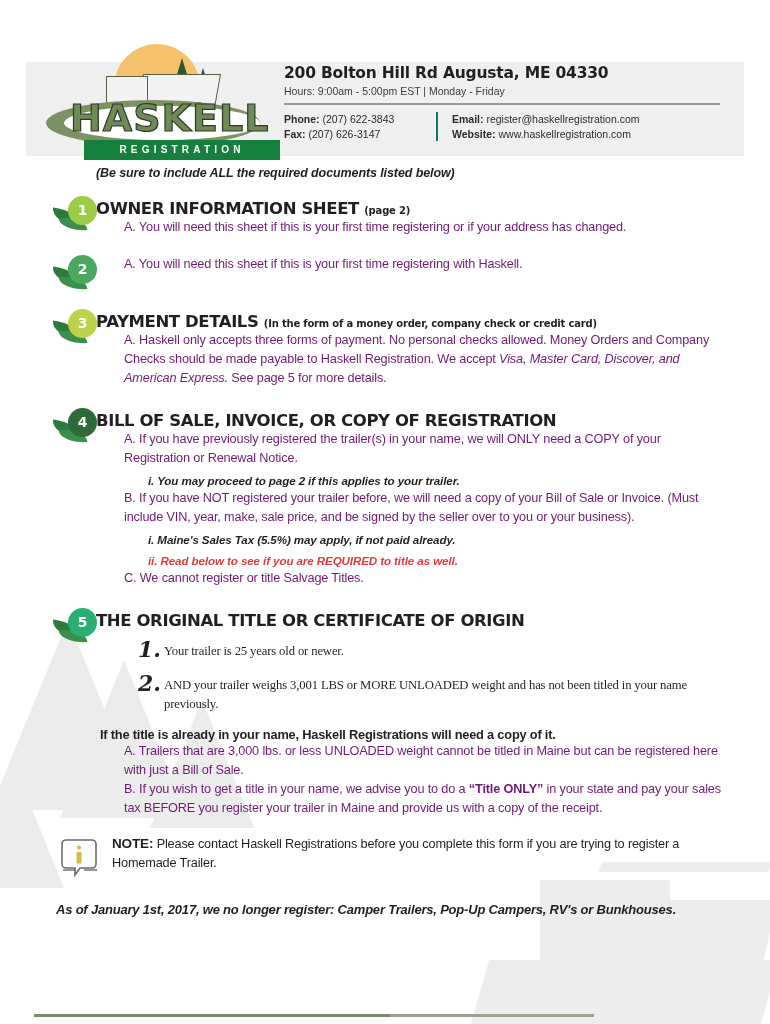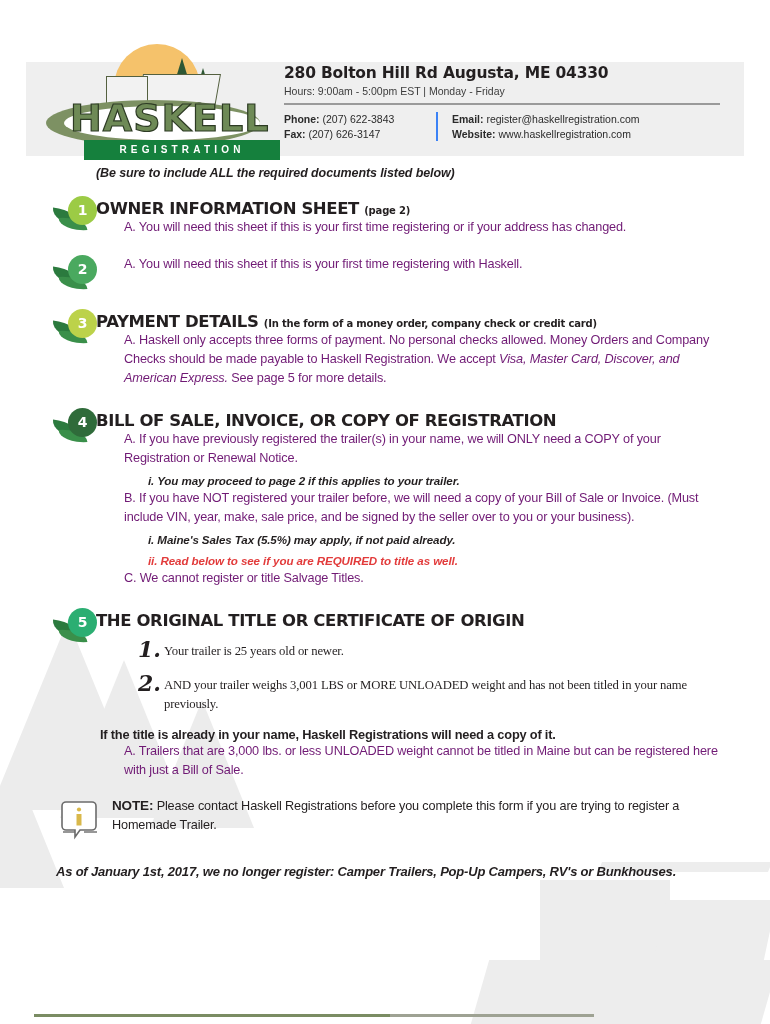--- a/index.html
+++ b/index.html
@@ -188,21 +188,21 @@
     margin-top: 7px;
   }
   .contact-col {
     font-size: 10.5px;
     line-height: 14.5px;
     color: #2b2b2b;
     white-space: nowrap;
   }
   .contact-col.left { width: 152px; }
   .contact-col.right {
-    border-left: 2px solid #3b82f6;
+    border-left: 2px solid #0f766e;
     padding-left: 14px;
   }
   .contact-col b { font-weight: bold; }
 
   
   .body-wrap {
     position: absolute;
     left: 12px;
     top: 166px;
     width: 770px;
@@ -427,21 +427,21 @@
       <div class="truck-wheel" style="left:146px; top:62px;"></div>
       <div class="logo-swoosh"></div>
       <div class="logo-swoosh-cut"></div>
       <div class="logo-haskell">HASKELL</div>
       <div class="logo-reg-bar">
         <span>REGISTRATION</span>
       </div>
     </div>
 
     <div class="addr-block">
-      <div class="addr-line">280 Bolton Hill Rd Augusta, ME 04330</div>
+      <div class="addr-line">200 Bolton Hill Rd Augusta, ME 04330</div>
       <div class="hours-line">Hours: 9:00am - 5:00pm EST  |  Monday - Friday</div>
       <div class="hdr-rule"></div>
       <div class="contact-cols">
         <div class="contact-col left">
           <div>
             <b>Phone:</b><span> (207) 622-3843</span>
           </div>
           <div>
             <b>Fax:</b><span> (207) 626-3147</span>
           </div>
@@ -526,20 +526,23 @@
         <div class="bignum">1.</div>
         <div class="bignum-text">Your trailer is 25 years old or newer.</div>
       </div>
       <div class="bignum-row" style="margin-top:12px;">
         <div class="bignum">2.</div>
         <div class="bignum-text">AND your trailer weighs 3,001 LBS or MORE UNLOADED weight and has not been titled in your name previously.</div>
       </div>
 
       <div class="bold-line">If the title is already in your name, Haskell Registrations will need a copy of it.</div>
       <div class="para">A. Trailers that are 3,000 lbs. or less UNLOADED weight cannot be titled in Maine but can be registered here with just a Bill of Sale.</div>
+      <div class="para">
+        <span>B.  If you wish to get a title in your name, we advise you to do a </span><b>“Title ONLY”</b><span> in your state and pay your sales tax BEFORE you register your trailer in Maine and provide us with a copy of the receipt.</span>
+      </div>
     </div>
 
     <div class="note-row">
       <div class="note-icon">
         <svg width="40" height="42" viewBox="0 0 40 42" aria-hidden="true">
           <path d="M6 4 h26 a4 4 0 0 1 4 4 v20 a4 4 0 0 1 -4 4 h-12 l-5 7 l0 -7 h-9 a4 4 0 0 1 -4 -4 v-20 a4 4 0 0 1 4 -4 z" fill="#ffffff" stroke="#6b6b6b" stroke-width="1.6"></path>
           <circle cx="19" cy="11.5" r="2.1" fill="#d9b84a"></circle>
           <path d="M16.5 16 h5 v11.5 h-5 z" fill="#d9b84a"></path>
           <path d="M3 34 h12" stroke="#6b6b6b" stroke-width="1.4" fill="none"></path>
           <path d="M24 34 h13" stroke="#6b6b6b" stroke-width="1.4" fill="none"></path>

